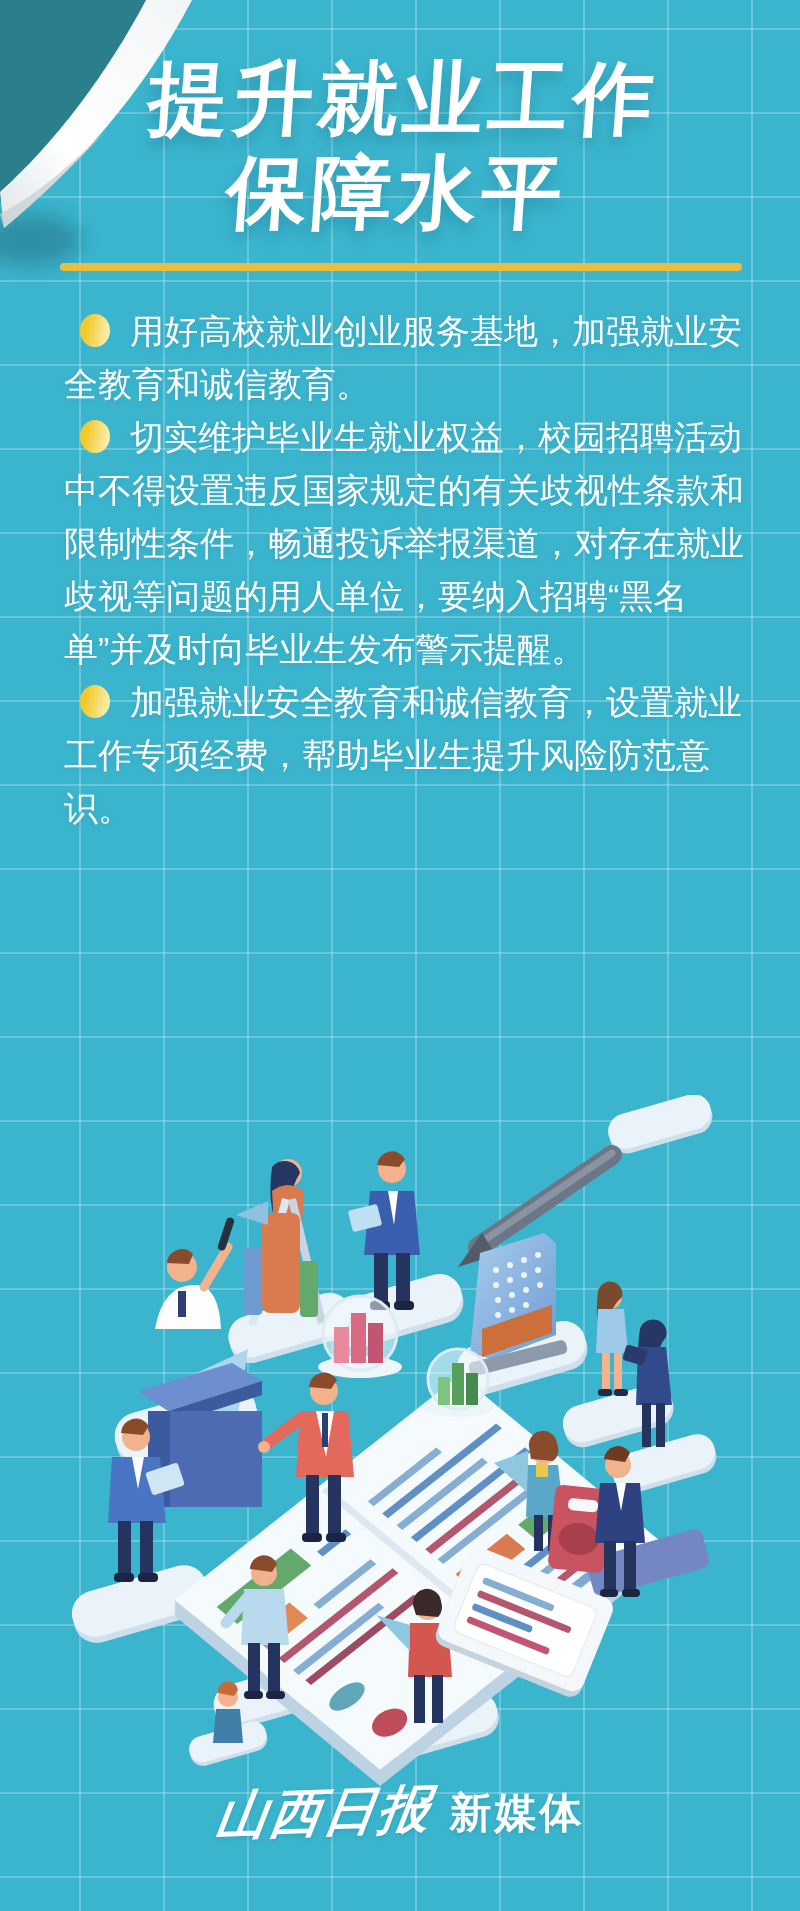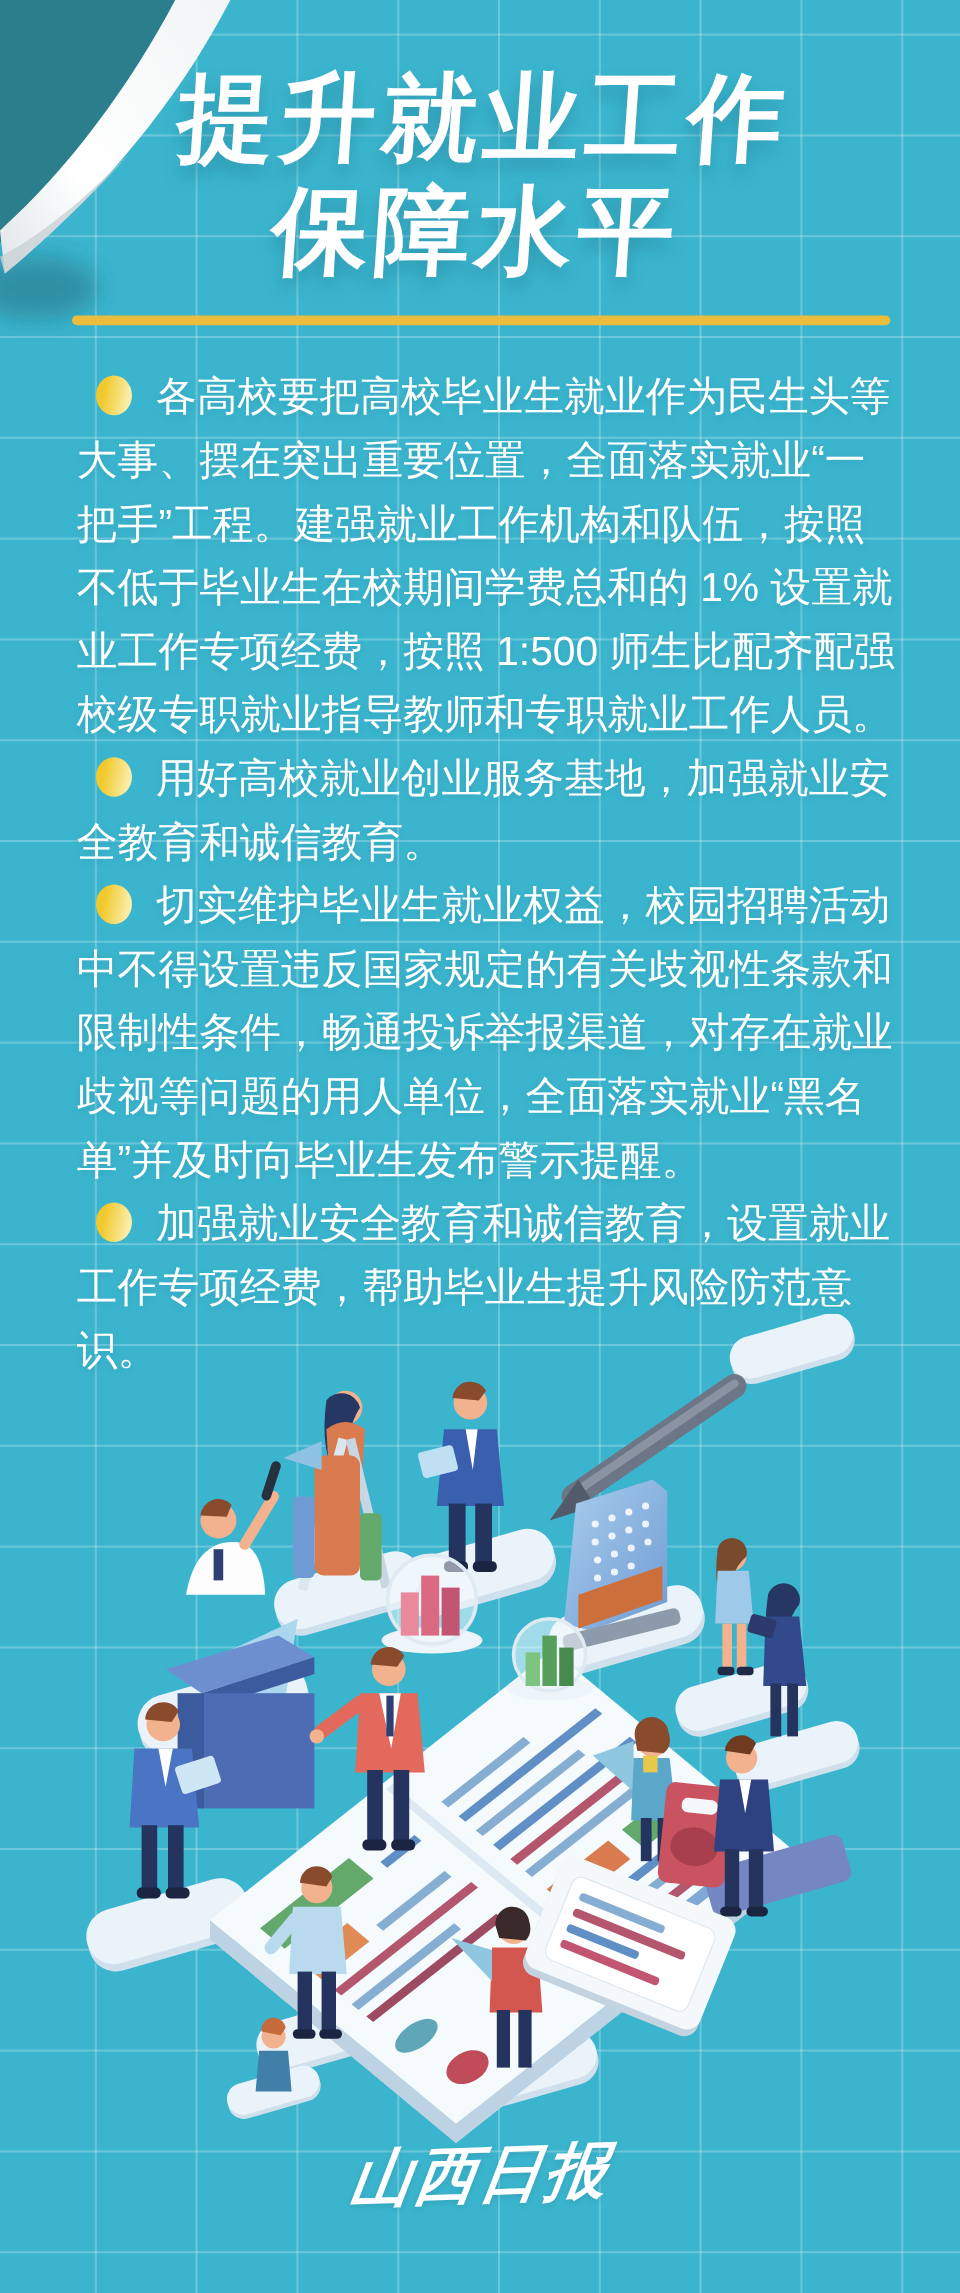--- a/index.html
+++ b/index.html
@@ -87,23 +87,22 @@
   </svg>
 
   <div class="title-block">
     <div>提升就业工作</div>
     <div>保障水平</div>
   </div>
 
   <div class="divider"></div>
 
   <div class="body-block">
-    <p class="para"><span class="bullet"></span><span>各高校要把高校毕业生就业作为民生头等大事、摆在突出重要位置，全面落实就业“一把手”工程。建强就业工作机构和队伍，按照不低于毕业生在校期间学费总和的 1% 设置就业工作专项经费，按照 1:500 师生比配齐配强校级专职就业指导教师和专职就业工作人员。</span></p>
     <p class="para"><span class="bullet"></span><span>用好高校就业创业服务基地，加强就业安全教育和诚信教育。</span></p>
-    <p class="para"><span class="bullet"></span><span>切实维护毕业生就业权益，校园招聘活动中不得设置违反国家规定的有关歧视性条款和限制性条件，畅通投诉举报渠道，对存在就业歧视等问题的用人单位，全面落实就业“黑名单”并及时向毕业生发布警示提醒。</span></p>
+    <p class="para"><span class="bullet"></span><span>切实维护毕业生就业权益，校园招聘活动中不得设置违反国家规定的有关歧视性条款和限制性条件，畅通投诉举报渠道，对存在就业歧视等问题的用人单位，要纳入招聘“黑名单”并及时向毕业生发布警示提醒。</span></p>
     <p class="para"><span class="bullet"></span><span>加强就业安全教育和诚信教育，设置就业工作专项经费，帮助毕业生提升风险防范意识。</span></p>
   </div>
 
   <svg class="illustration" width="800" height="700" viewBox="0 0 800 700" aria-hidden="true">
     <defs>
       <g id="pill">
         <rect x="-66" y="-18" width="132" height="44" rx="22" fill="#cfe0ec"></rect>
         <rect x="-66" y="-24" width="132" height="44" rx="22" fill="#eaf3f9"></rect>
       </g>
       <linearGradient id="towerGrad" x1="0" y1="0" x2="1" y2="1">
@@ -343,15 +342,16 @@
       <rect x="-64" y="-40" width="128" height="74" rx="8" fill="#ffffff" stroke="#dfe8ef"></rect>
       <rect x="-54" y="-28" width="76" height="7" rx="3" fill="#86aed3"></rect>
       <rect x="-54" y="-14" width="100" height="7" rx="3" fill="#b4566e"></rect>
       <rect x="-54" y="0" width="64" height="7" rx="3" fill="#5f8fc4"></rect>
       <rect x="-54" y="14" width="88" height="7" rx="3" fill="#c25672"></rect>
     </g>
   </svg>
 
   <div class="logo-row">
     <span class="brand-script">山西日报</span>
+    <span class="brand-suffix">新媒体</span>
   </div>
 
 </div>
 
 </body></html>

